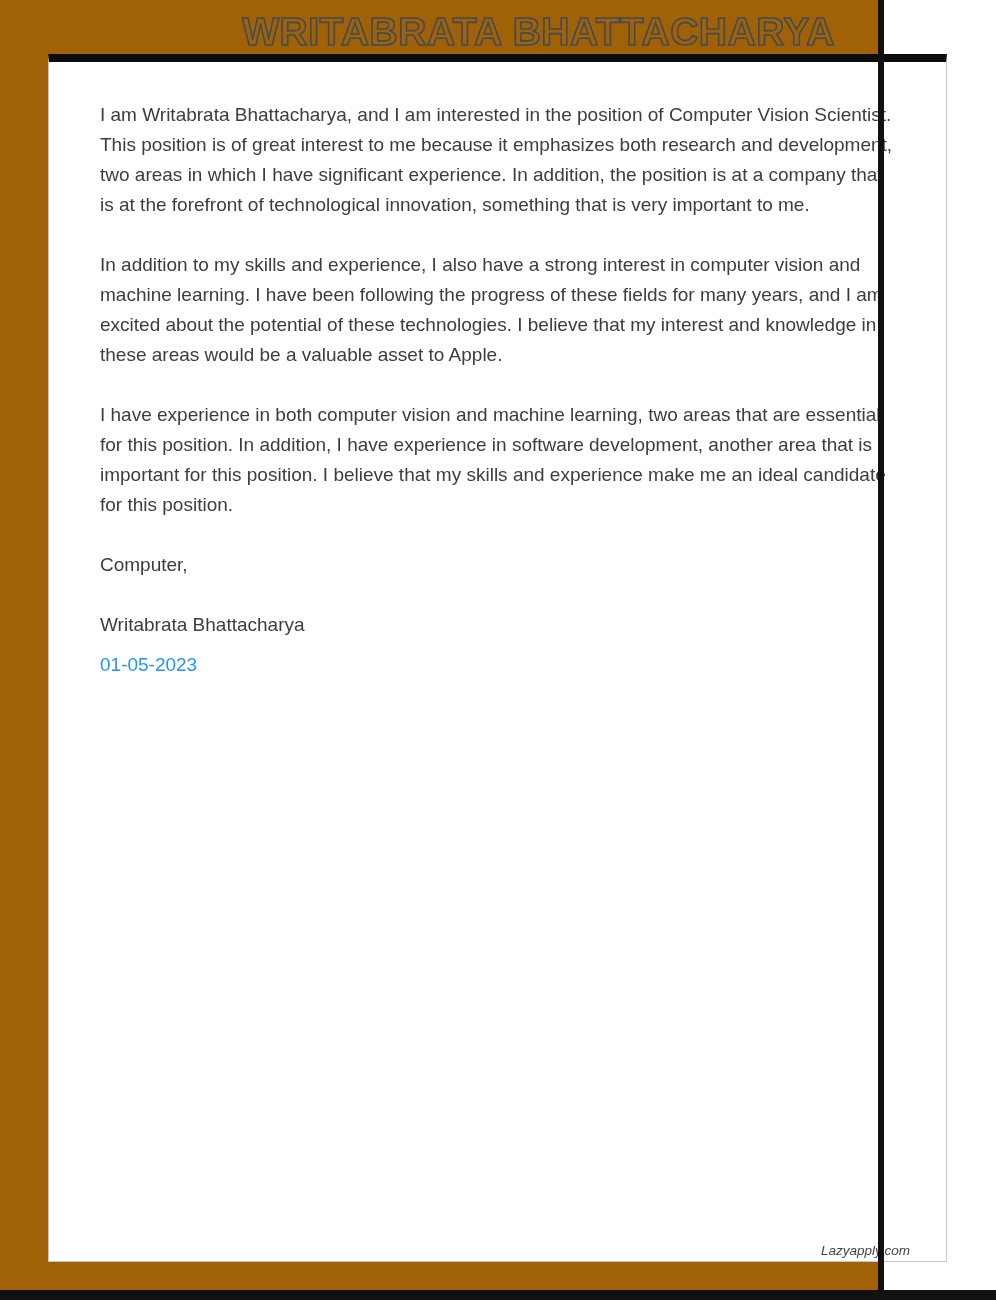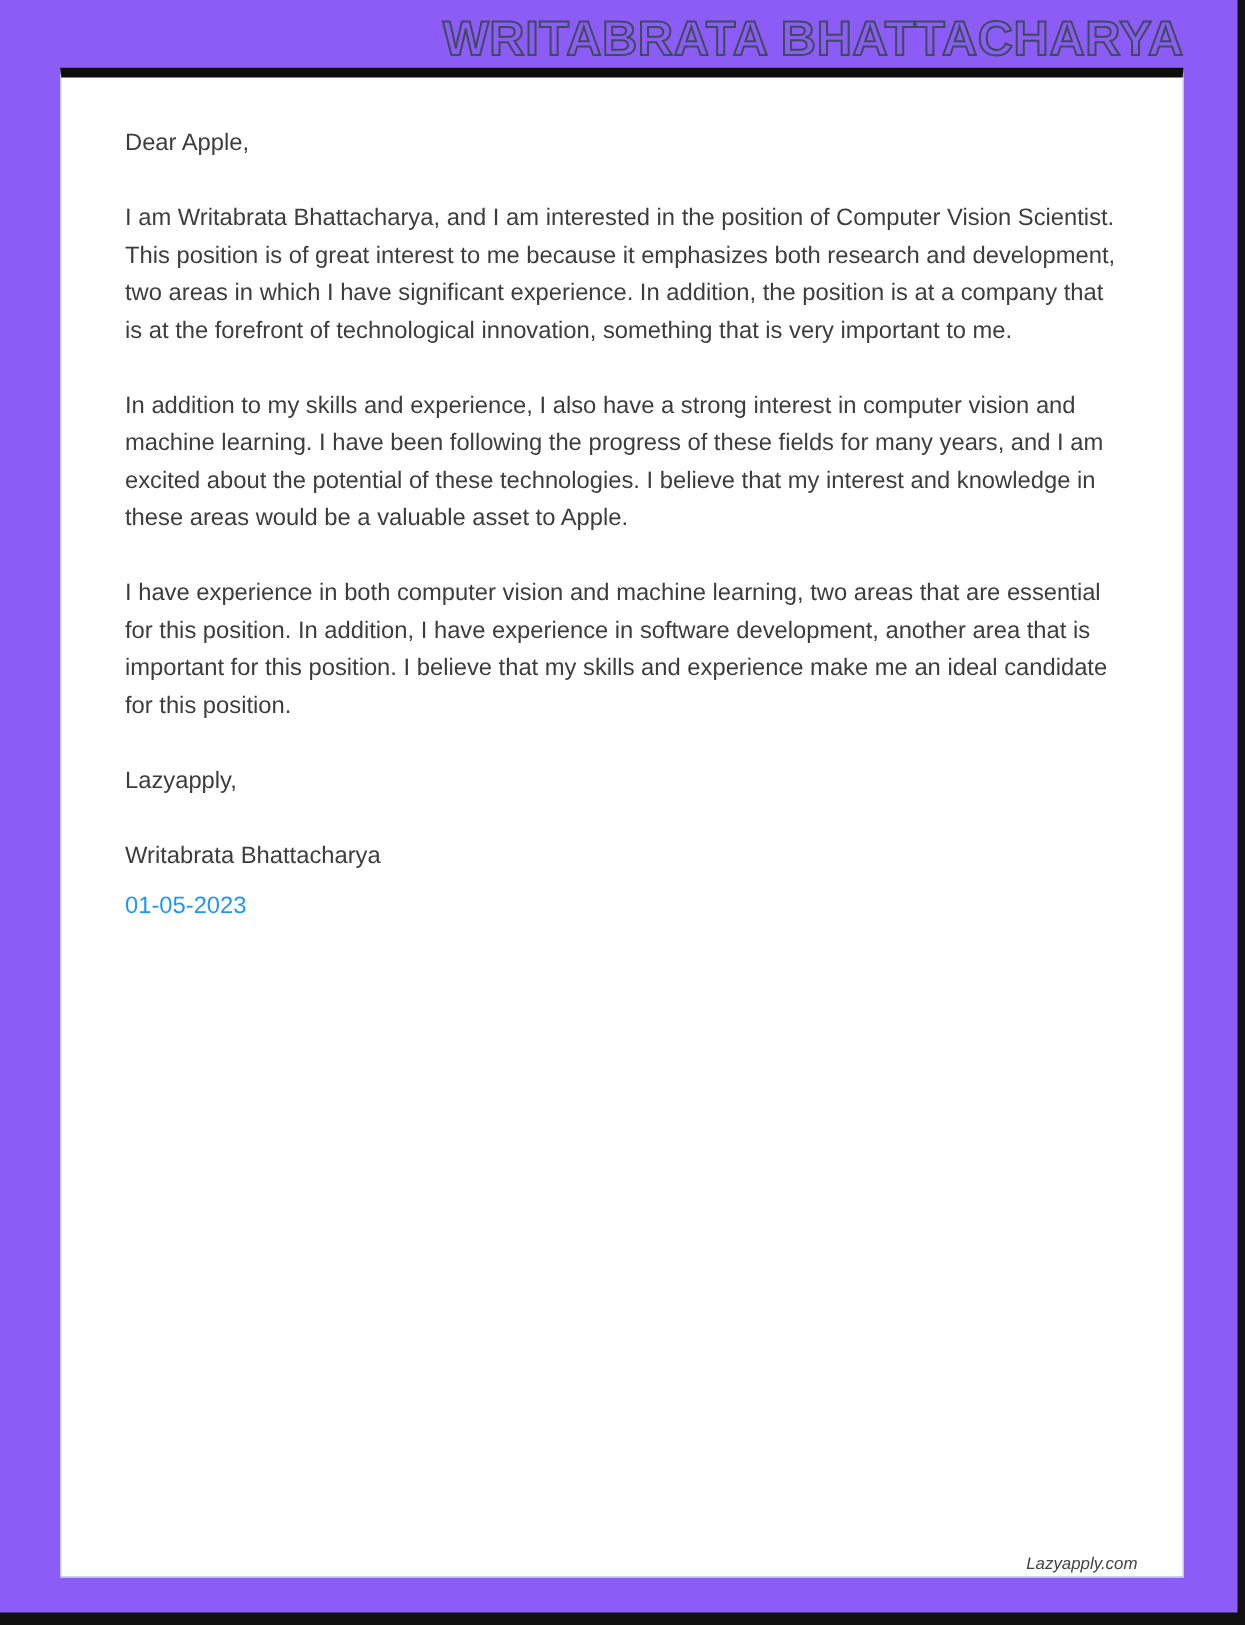--- a/index.html
+++ b/index.html
@@ -5,23 +5,23 @@
   html, body {
     margin: 0;
     padding: 0;
     width: 996px;
     height: 1300px;
     overflow: hidden;
     font-family: "Liberation Sans", "DejaVu Sans", sans-serif;
   }
   .canvas {
     position: relative;
-    width: 996px;
+    width: 884px;
     height: 1300px;
-    background: #8b5cf6;
+    background: #a16207;
   }
   .header-name {
     position: absolute;
     top: 10px;
     right: 49px;
     font-size: 39px;
     font-weight: 600;
     letter-spacing: 0.5px;
     white-space: nowrap;
     color: transparent;
@@ -85,30 +85,29 @@
 </style>
 </head>
 <body>
 
 <div class="canvas">
 
   <div class="header-name">WRITABRATA BHATTACHARYA</div>
 
   <div class="page">
     <div class="content">
-      <p>Dear Apple,</p>
 
       <p>I am Writabrata Bhattacharya, and I am interested in the position of Computer Vision Scientist. This position is of great interest to me because it emphasizes both research and development, two areas in which I have significant experience. In addition, the position is at a company that is at the forefront of technological innovation, something that is very important to me.</p>
 
       <p>In addition to my skills and experience, I also have a strong interest in computer vision and machine learning. I have been following the progress of these fields for many years, and I am excited about the potential of these technologies. I believe that my interest and knowledge in these areas would be a valuable asset to Apple.</p>
 
       <p>I have experience in both computer vision and machine learning, two areas that are essential for this position. In addition, I have experience in software development, another area that is important for this position. I believe that my skills and experience make me an ideal candidate for this position.</p>
 
 
-      <p>Lazyapply,</p>
+      <p>Computer,</p>
 
       <p class="signature">Writabrata Bhattacharya</p>
 
       <p class="date">01-05-2023</p>
     </div>
 
     <div class="footer-brand">Lazyapply.com</div>
   </div>
 
   <div class="edge-right"></div>

